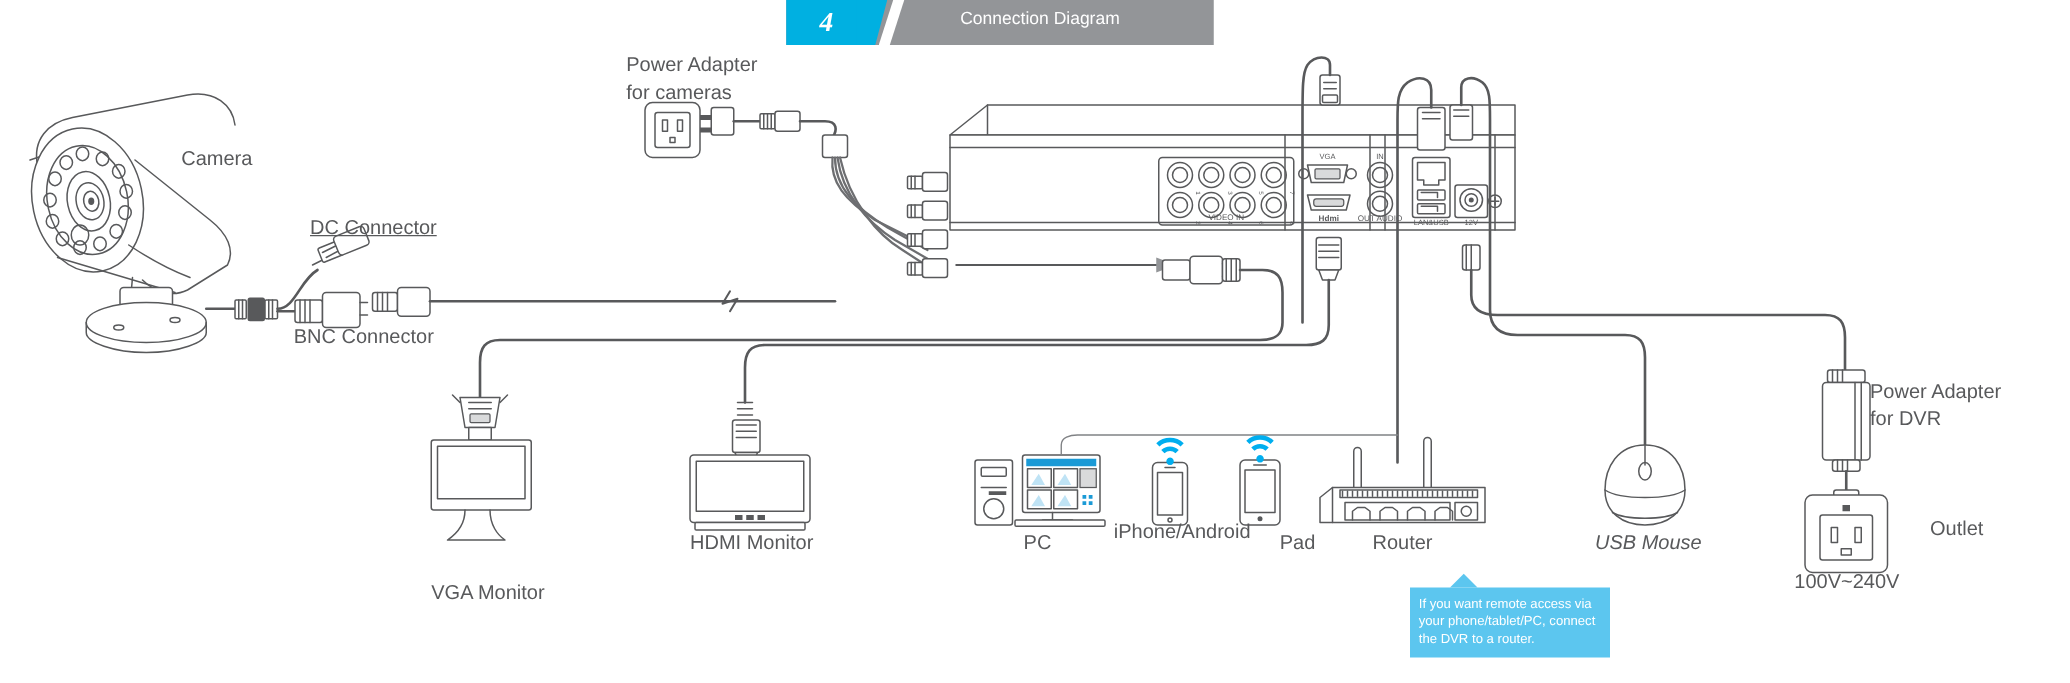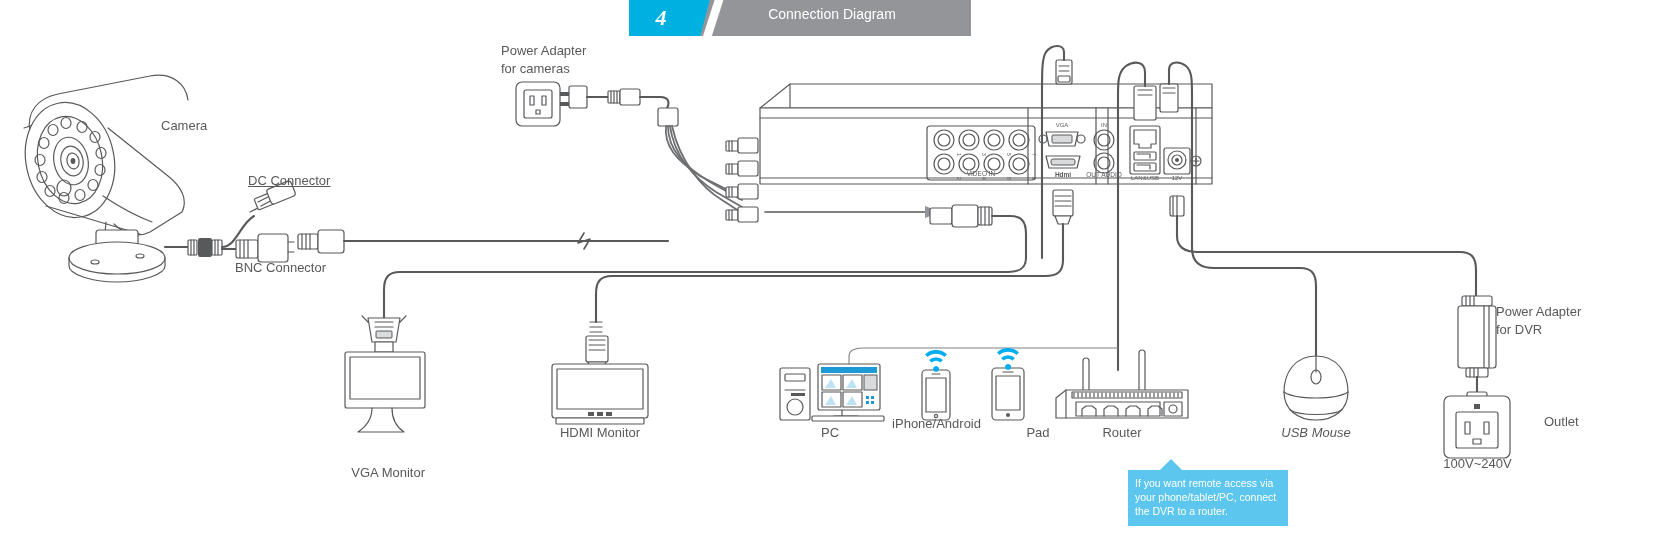--- a/index.html
+++ b/index.html
@@ -1,20 +1,20 @@
 <!DOCTYPE html>
 <html><head>
 <meta charset="utf-8">
 <style>
   html,body{margin:0;padding:0;background:#ffffff;}
   body{width:1656px;height:546px;position:relative;overflow:hidden;
        font-family:"Liberation Sans","DejaVu Sans",sans-serif;color:#58595b;}
   #stage{position:absolute;inset:0;width:1656px;height:546px;}
   svg{display:block;}
-  .lbl{position:absolute;font-size:13px;color:#58595b;line-height:1.35;white-space:pre;}
+  .lbl{position:absolute;font-size:16px;color:#58595b;line-height:1.35;white-space:pre;}
   
   #banner{position:absolute;left:629px;top:0;width:342px;height:36px;}
   #banner .grey{position:absolute;inset:0;background:#939598;}
   #banner .cyan{position:absolute;left:0;top:0;width:64px;height:36px;background:#00b0e1;}
   #banner .slant{position:absolute;left:56px;top:0;width:40px;height:36px;background:#00b0e1;
       clip-path:polygon(0 0,62% 0,38% 100%,0 100%);}
   #banner .slant2{position:absolute;left:74px;top:0;width:34px;height:36px;background:#ffffff;
       clip-path:polygon(34% 0,60% 0,26% 100%,0 100%);}
   #banner .num{position:absolute;left:0;top:0;width:64px;height:36px;display:flex;
       align-items:center;justify-content:center;color:#fff;font-style:italic;
@@ -457,21 +457,21 @@
       <rect class="w" x="1444" y="396" width="66" height="62" rx="6"></rect>
       <rect class="w" x="1456" y="412" width="42" height="36" rx="2"></rect>
       <rect class="s" x="1465" y="422" width="5" height="12"></rect>
       <rect class="s" x="1484" y="422" width="5" height="12"></rect>
       <path class="s" d="M1473 439 L1481 439 L1481 444 L1473 444 Z"></path>
       <rect class="dark" x="1474" y="404" width="6" height="5"></rect>
     </g>
 
   </svg>
 
-  <div class="lbl" style="left:145px;top:117px;margin-left:16px;">Camera</div>
+  <div class="lbl" style="left:145px;top:117px;">Camera</div>
   <div class="lbl" style="left:248px;top:172px;text-decoration:underline;">DC Connector</div>
   <div class="lbl" style="left:235px;top:259px;">BNC Connector</div>
   <div class="lbl" style="left:501px;top:42px;">Power Adapter
 for cameras</div>
 
   <div class="lbl" style="left:345px;top:424px;width:80px;text-align:right;margin-top:40px;">VGA Monitor</div>
   <div class="lbl" style="left:552px;top:424px;width:96px;text-align:center;">HDMI Monitor</div>
   <div class="lbl" style="left:800px;top:424px;width:60px;text-align:center;">PC</div>
   <div class="lbl" style="left:891px;top:415px;width:90px;text-align:right;">iPhone/Android</div>
   <div class="lbl" style="left:978px;top:424px;width:60px;text-align:center;margin-left:30px;">Pad</div>

